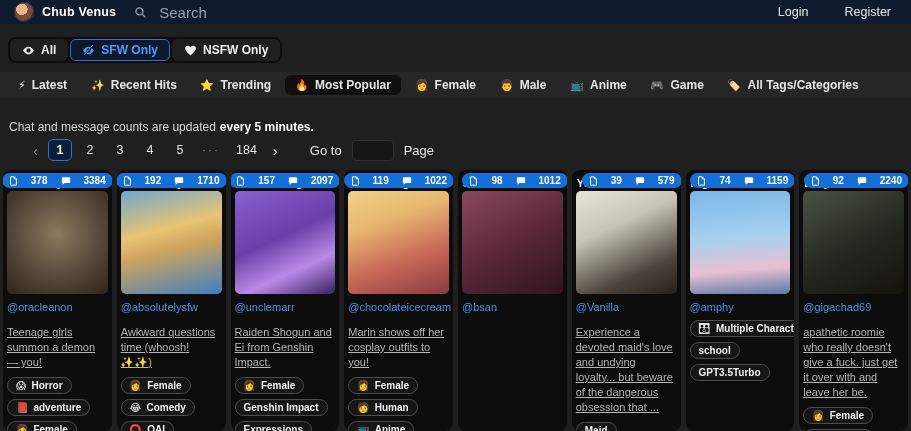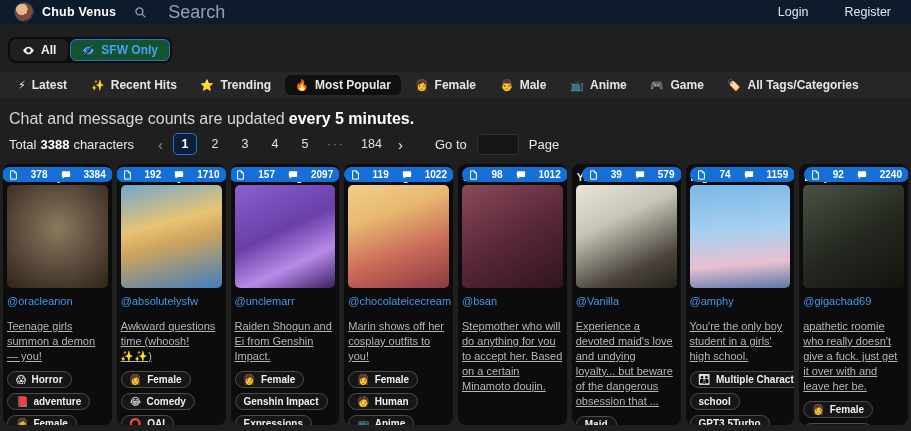--- a/index.html
+++ b/index.html
@@ -13,50 +13,50 @@
     height: 24px; background: #0e1b2d; display: flex; align-items: center;
     padding: 0 20px 0 14px; gap: 18px;
   }
   .brand { display: flex; align-items: center; gap: 8px; cursor: pointer; }
   .logo {
     width: 20px; height: 20px; border-radius: 50%;
     background: radial-gradient(circle at 38% 35%, #e8b48a 0 35%, #7a4a3a 36% 70%, #4a2a22 71%);
     border: 1px solid #2a3a50; flex: 0 0 auto;
   }
   .brand-name { font-size: 12.5px; font-weight: 700; color: #ffffff; letter-spacing: .2px; }
-  .search { display: flex; align-items: center; gap: 21px; color: #93a1b3; font-size: 18px; cursor: pointer; }
+  .search { display: flex; align-items: center; gap: 12px; color: #93a1b3; font-size: 15px; cursor: pointer; }
   .auth { margin-left: auto; display: flex; gap: 36px; }
   .auth a { color: #e3e8ee; font-size: 12.5px; text-decoration: none; cursor: pointer; }
 
   
   .filter-row { margin: 13px 0 0 8px; display: inline-flex; background: #0d0d0d; border-radius: 8px; padding: 2px; gap: 2px; }
   .filter {
     display: flex; align-items: center; gap: 6px; border: 1px solid transparent;
     background: #1f1f1f; color: #f0f0f0; font-size: 12px; font-weight: 700;
     padding: 3px 11px; border-radius: 6px; cursor: pointer;
     font-family: inherit;
   }
-  .filter.active { background: #14532d; border-color: #2f6fd0; color: #4a9eff; }
+  .filter.active { background: #0f172a; border-color: #2f6fd0; color: #4a9eff; }
   .filter svg { display: block; }
 
   
   .tabs {
     margin-top: 9px; background: #262626; display: flex; align-items: center;
     padding: 3px 8px; gap: 4px; width: 100%;
   }
   .tab {
     display: flex; align-items: center; gap: 6px; background: transparent; border: none;
     color: #e6e6e6; font-size: 12px; font-weight: 600; padding: 3px 10px; border-radius: 6px;
     cursor: pointer; white-space: nowrap; font-family: inherit;
   }
   .tab.active { background: #0f0f0f; }
   .tab-ic { font-size: 11px; }
 
   
-  .notice { margin: 12px 0 0 9px; font-size: 16px; color: #d6d6d6; }
+  .notice { margin: 22px 0 0 9px; font-size: 12px; color: #d6d6d6; }
   .notice b { font-weight: 700; color: #ffffff; margin-left: 4px; }
   .meta-row { margin: 5px 0 0 9px; display: flex; align-items: center; font-size: 13px; color: #e8e8e8; }
   .total { display: flex; align-items: center; }
   .total b { margin: 0 4px; font-weight: 700; color: #fff; }
   .pager { display: flex; align-items: center; margin-left: 18px; gap: 4px; }
   .chev { background: none; border: none; font-size: 15px; cursor: pointer; padding: 0 6px; font-family: inherit; }
   .chev.prev { color: #8a8a8a; }
   .chev.next { color: #e8e8e8; }
   .page {
     min-width: 24px; height: 22px; background: none; border: 1px solid transparent;
@@ -142,20 +142,26 @@
       <span>All</span>
     </button>
     <button class="filter active">
       <svg width="13" height="13" viewBox="0 0 24 24" fill="#4a9eff">
           <path d="M12 5C6 5 2 12 2 12s4 7 10 7 10-7 10-7-4-7-10-7zm0 11a4 4 0 110-8 4 4 0 010 8z"></path>
           <line x1="4" y1="21" x2="20" y2="3" stroke="#0d1626" stroke-width="3.4"></line>
           <line x1="4" y1="20" x2="20" y2="2" stroke="#4a9eff" stroke-width="1.8"></line>
         </svg>
       <span>SFW Only</span>
     </button>
+    <button class="filter">
+      <svg width="13" height="13" viewBox="0 0 24 24" fill="#f0f0f0">
+          <path d="M12 21C5 15 2 11.5 2 7.8 2 5 4.2 3 6.8 3c1.9 0 3.8 1 5.2 3 1.4-2 3.3-3 5.2-3C19.8 3 22 5 22 7.8c0 3.7-3 7.2-10 13.2z"></path>
+        </svg>
+      <span>NSFW Only</span>
+    </button>
   </div>
 
   <nav class="tabs">
       <button class="tab">
         <span class="tab-ic">⚡</span>
         <span class="tab-lb">Latest</span>
       </button>
       <button class="tab">
         <span class="tab-ic">✨</span>
         <span class="tab-lb">Recent Hits</span>
@@ -188,25 +194,20 @@
         <span class="tab-ic">🏷️</span>
         <span class="tab-lb">All Tags/Categories</span>
       </button>
     </nav>
 
   <p class="notice">
     <span>Chat and message counts are updated</span><b>every 5 minutes.</b>
   </p>
 
   <div class="meta-row">
-    <span class="total">
-      <span>Total</span>
-        <b>3388</b>
-        <span>characters</span>
-    </span>
     <div class="pager">
       <button class="chev prev">‹</button>
       <span style="display:flex;align-items:center;gap:6px;">
           <button class="page current">1</button>
           <button class="page">2</button>
           <button class="page">3</button>
           <button class="page">4</button>
           <button class="page">5</button>
           <span class="dots">···</span>
           <button class="page">184</button>
@@ -365,21 +366,20 @@
             <path d="M12 2v5h5"></path>
           </svg>
       <span>98</span>
       <svg width="10" height="10" viewBox="0 0 24 24" fill="#fff">
             <path d="M4 3h16a2 2 0 012 2v10a2 2 0 01-2 2H9l-5 4v-4H4a2 2 0 01-2-2V5a2 2 0 012-2z"></path>
           </svg>
       <span>1012</span>
     </span>
     <div class="card-img"></div>
     <div class="card-author">@bsan</div>
-    <div class="card-desc">Stepmother who will do anything for you to accept her. Based on a certain Minamoto doujin.</div>
     <div class="card-tags"></div>
   </div>
 
   <div class="card">
     <div class="card-head">
       <span class="card-title">Yui</span>
     </div>
     <span class="badge">
       <svg width="9" height="10" viewBox="0 0 20 24" fill="none" stroke="#fff" stroke-width="2.4">
             <path d="M3 2h9l5 5v15H3z"></path>
@@ -411,21 +411,20 @@
             <path d="M12 2v5h5"></path>
           </svg>
       <span>74</span>
       <svg width="10" height="10" viewBox="0 0 24 24" fill="#fff">
             <path d="M4 3h16a2 2 0 012 2v10a2 2 0 01-2 2H9l-5 4v-4H4a2 2 0 01-2-2V5a2 2 0 012-2z"></path>
           </svg>
       <span>1159</span>
     </span>
     <div class="card-img"></div>
     <div class="card-author">@amphy</div>
-    <div class="card-desc">You're the only boy student in a girls' high school.</div>
     <div class="card-tags">
           <span class="chip">
             <span class="chip-ic">👪</span>
             <span>Multiple Characters</span>
           </span>
           <span class="chip">
             <span>school</span>
           </span>
           <span class="chip">
             <span>GPT3.5Turbo</span>

